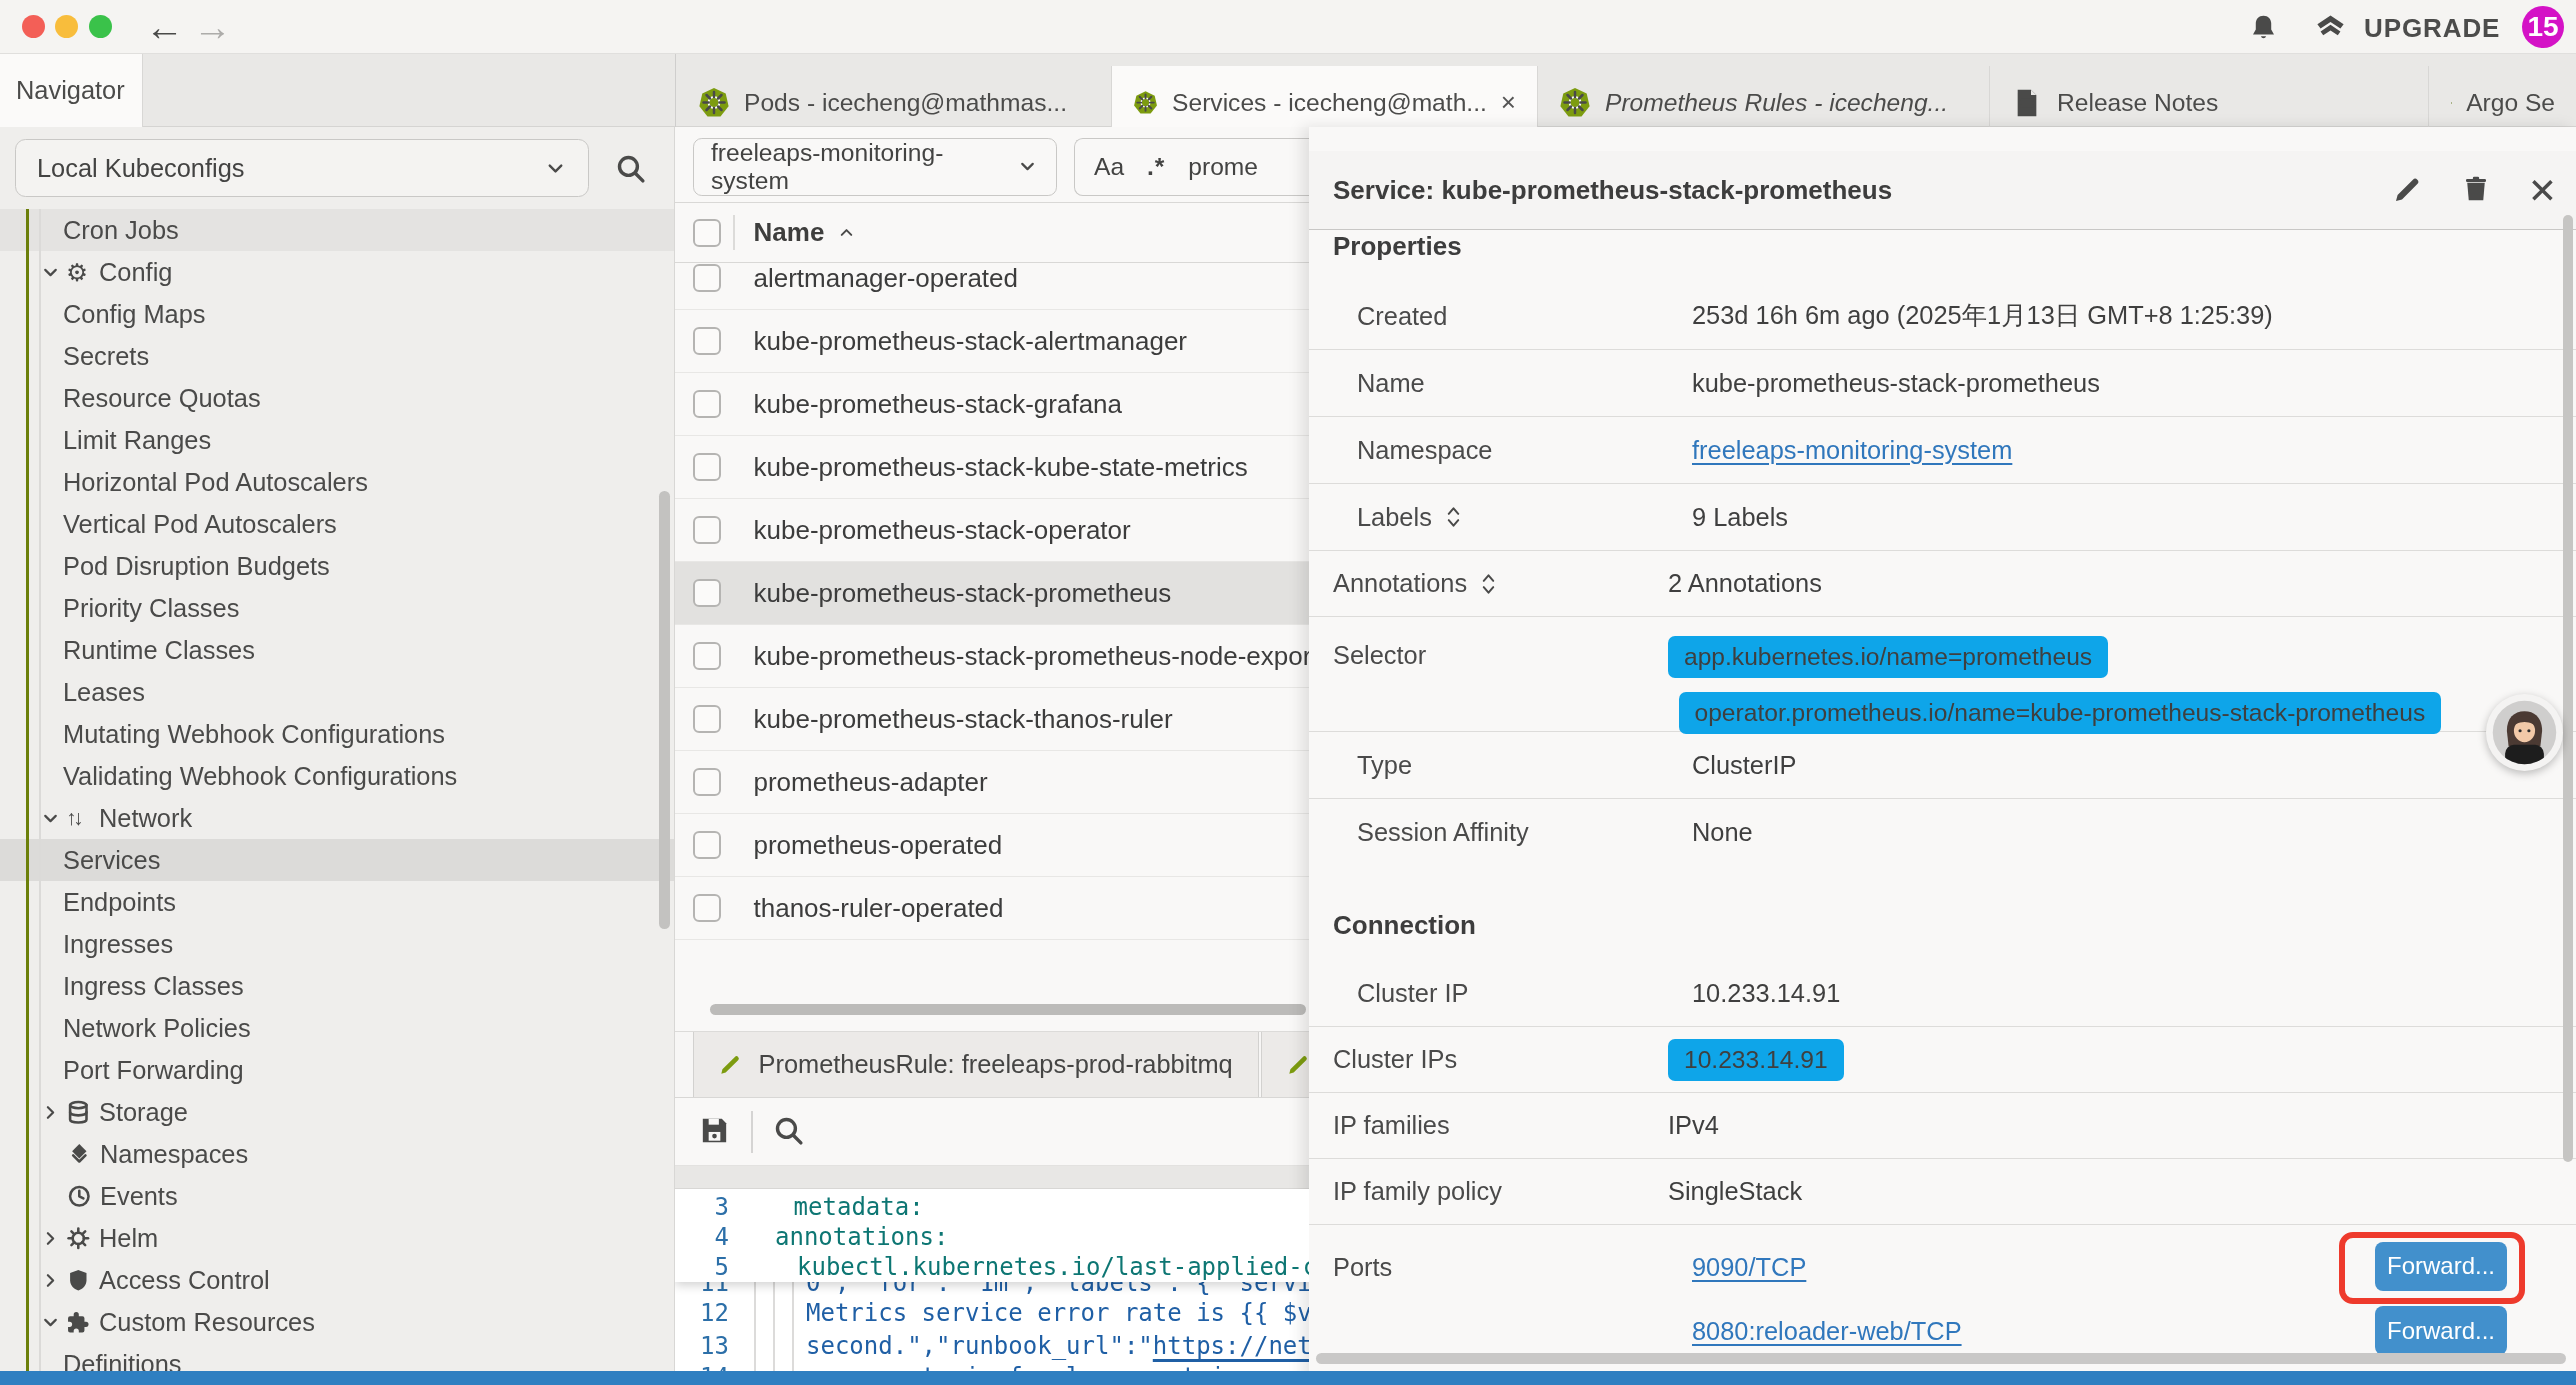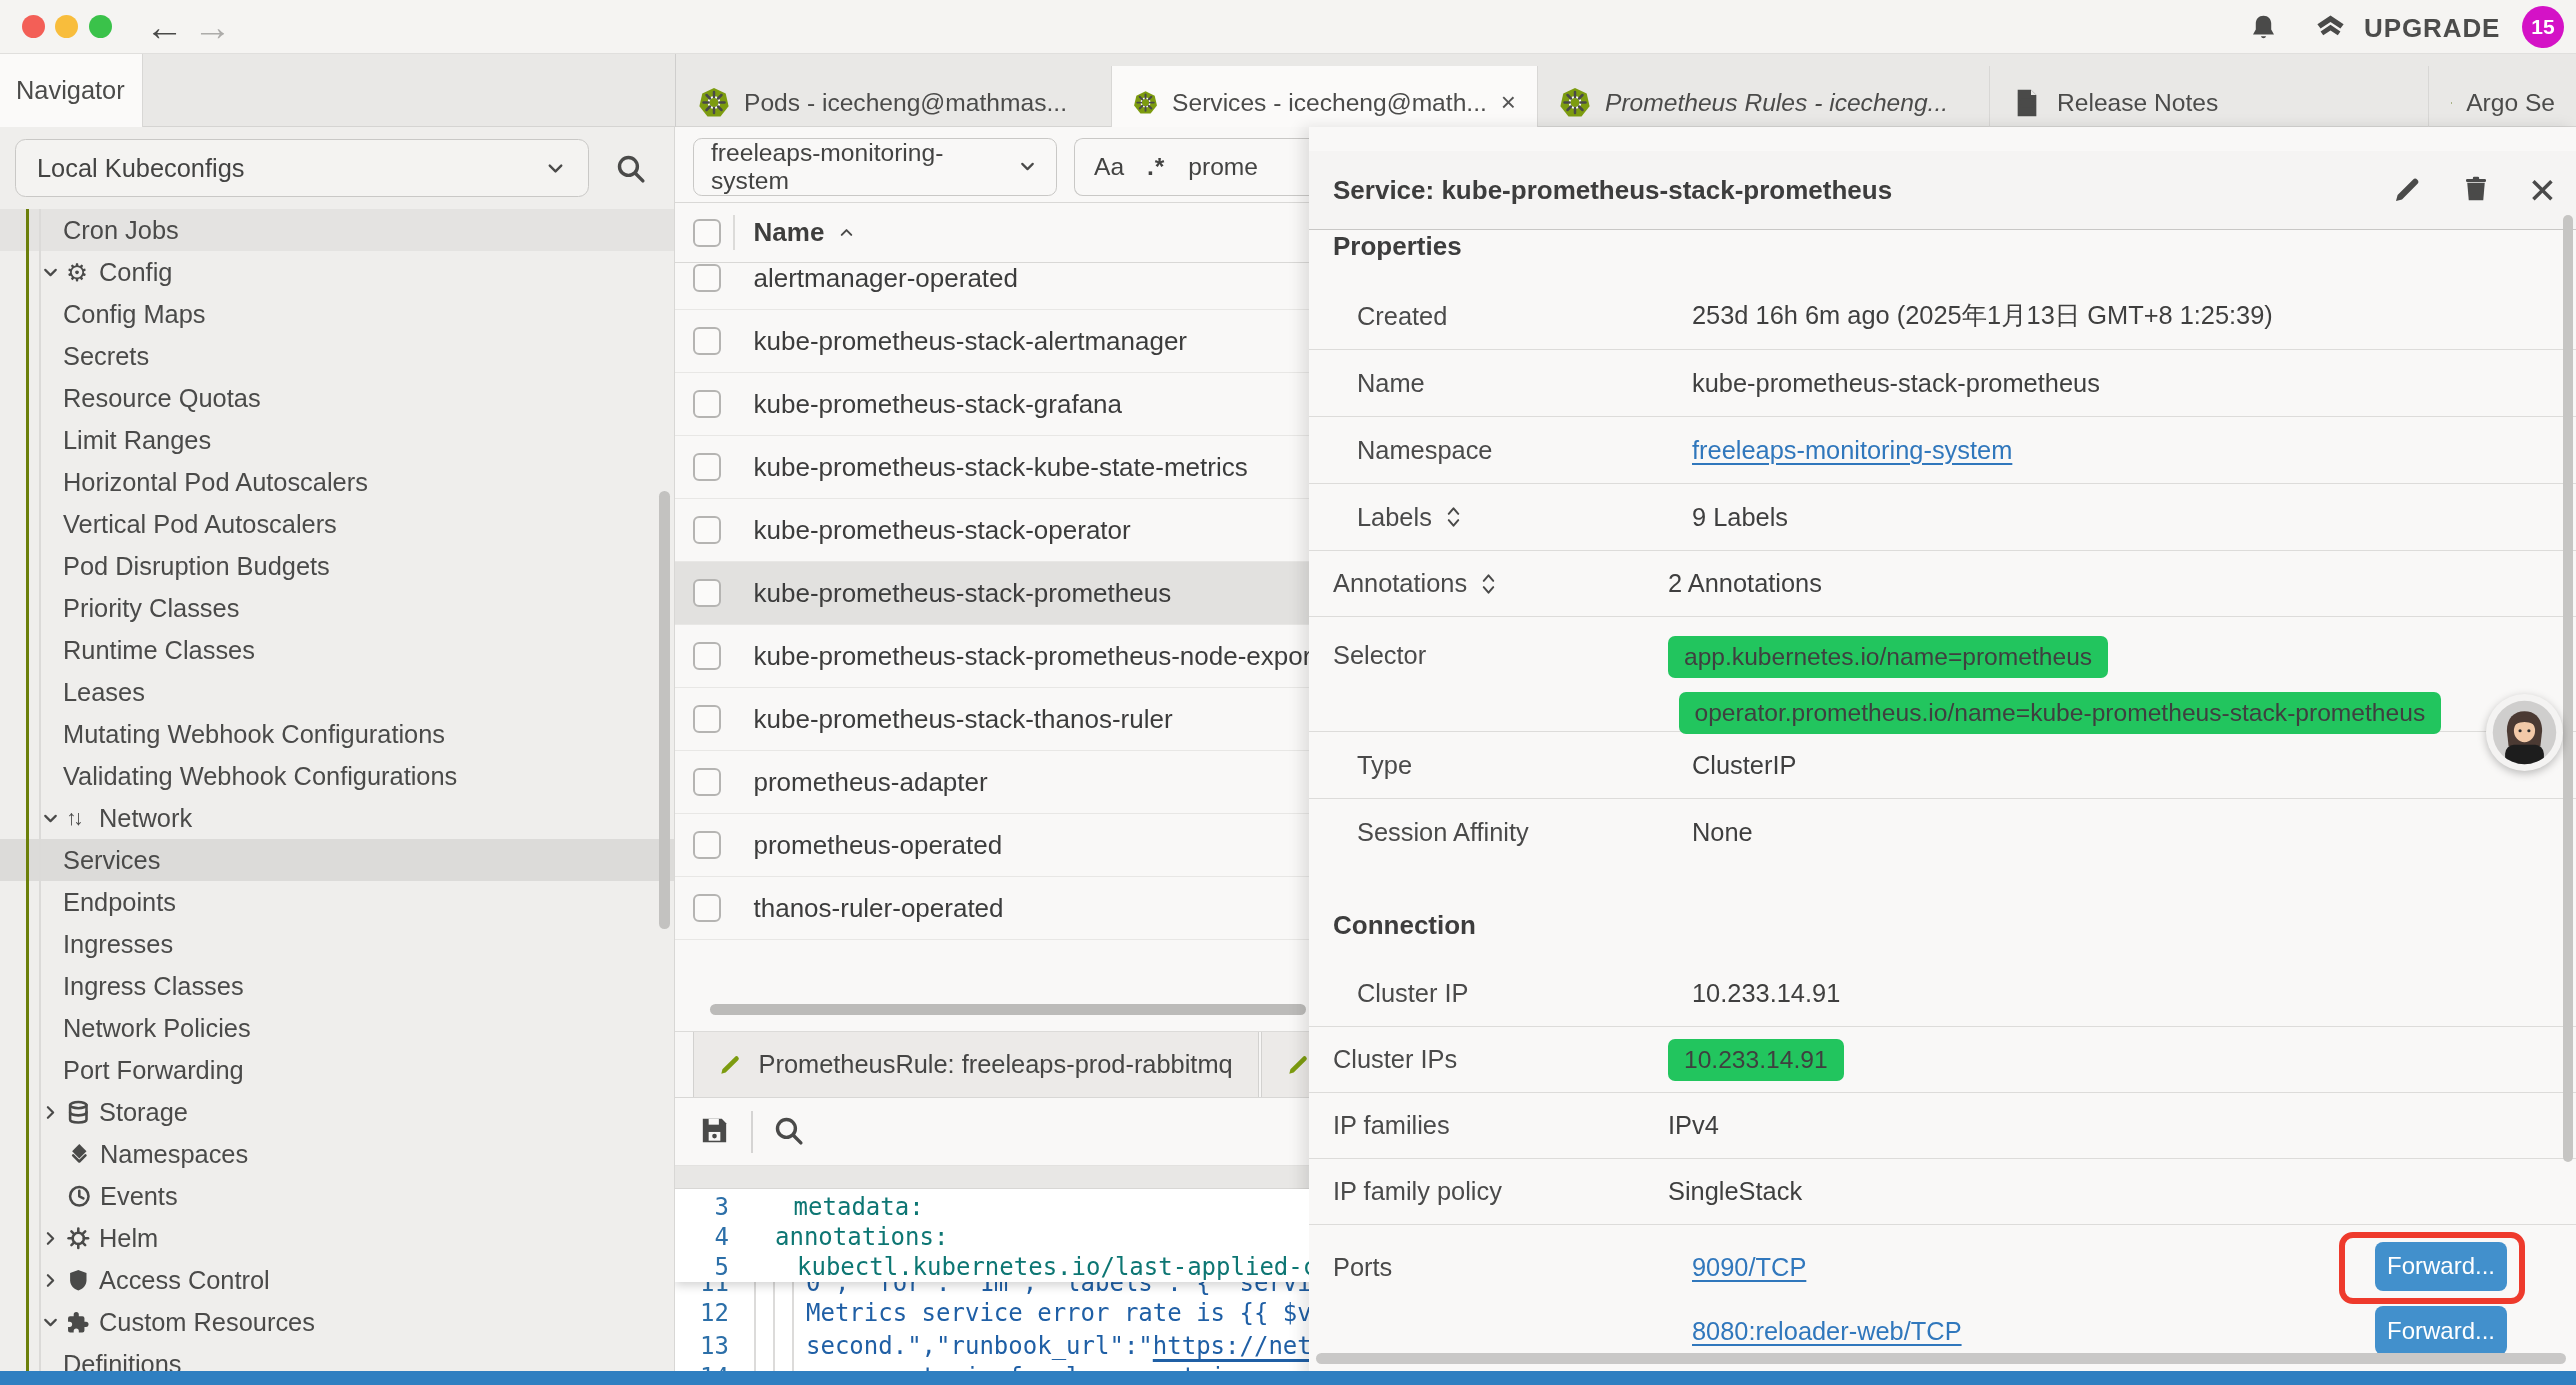--- a/index.html
+++ b/index.html
@@ -8,21 +8,21 @@
   .window { position:relative; width:2576px; height:1385px; background:#f5f4f2; overflow:hidden; }
 
   
   .titlebar { position:absolute; top:0; left:0; width:100%; height:54px; background:#f5f4f2; border-bottom:0.9px solid #e0dfdd; }
   .tl { position:absolute; top:15px; width:23px; height:23px; border-radius:50%; }
   .tl.red{ left:22px; background:#f35f57; } .tl.yellow{ left:55px; background:#f8bd3c; } .tl.green{ left:89px; background:#3ac24a; }
   .navarrow { position:absolute; top:5.3px; font-size:39px; line-height:44px; color:#4a4a49; }
   .navarrow.fwd { color:#adacaa; }
   .bell { position:absolute; top:10.5px; left:2245px; }
   .upgrade { position:absolute; top:10.5px; left:2311px; display:flex; align-items:center; gap:14px; color:#4c4c4b; font-weight:600; font-size:26px; letter-spacing:0.9px; }
-  .badge { position:absolute; top:6.1px; left:2522px; width:42px; height:42px; border-radius:50%; background:#d412c6; color:#fff; font-size:21px; font-weight:700; display:flex; align-items:center; justify-content:center; }
+  .badge { position:absolute; top:6.1px; left:2522px; width:42px; height:42px; border-radius:50%; background:#d412c6; color:#fff; font-size:28px; font-weight:700; display:flex; align-items:center; justify-content:center; }
 
   
   .tabstrip { position:absolute; top:54px; left:0; width:100%; height:73px; background:#e9e8e6; border-bottom:0.9px solid #d5d4d2; }
   .tab { position:absolute; top:12px; height:73px; display:flex; align-items:center; gap:14px; padding:0 21px; font-size:24.6px; color:#4b4b4a; border-right:0.9px solid #d8d7d5; overflow:hidden; white-space:nowrap; }
   .tab.active { background:#fbfaf9; border-right:0.9px solid #d8d7d5; }
   .tab .close { margin-left:auto; font-size:26px; color:#555; }
   .tab.italic span.t { font-style:italic; }
   .nav-tab { position:absolute; left:0; top:0; width:143px; height:73px; background:#fbfaf9; display:flex; align-items:center; padding-left:16px; font-size:25.4px; color:#4b4b4a; border-right:0.9px solid #d8d7d5; }
   .seg-div { position:absolute; left:675px; top:0; width:0.9px; height:73px; background:#cfcecd; }
 
@@ -91,21 +91,21 @@
   .dbody { position:absolute; left:0; top:81px; width:100%; bottom:0; overflow:hidden; }
   .sect { padding-left:24px; font-size:26px; font-weight:700; color:#3d3d3d; display:flex; align-items:flex-end; }
   .sect.properties { height:75px; padding-bottom:21px; }
   .sect.connection { height:94px; padding-bottom:19px; }
   .drow { display:flex; align-items:center; font-size:25.4px; border-bottom:1.8px solid #dddcda; }
   .drow.noline { border-bottom:none; }
   .dlabel { width:359px; padding-left:24px; color:#4a4a4a; flex:none; display:flex; align-items:center; gap:12.3px; }
   .dval { color:#3f3f3f; }
   .h76{height:67px;padding-left:24px;} .h75{height:66px;}
   .link { color:#3077bc; text-decoration:underline; text-decoration-thickness:1.8px; text-underline-offset:4.4px; }
-  .chip { display:inline-block; background:#22c55e; border-radius:7px; padding:7px 16px; font-size:24.6px; color:#3f3f3f; }
+  .chip { display:inline-block; background:#0ea5e9; border-radius:7px; padding:7px 16px; font-size:24.6px; color:#3f3f3f; }
   .drow.selector { height:115px; align-items:flex-start; padding-top:19px; }
   .drow.selector .chipcol { display:flex; flex-direction:column; gap:14px; align-items:flex-start; }
   .drow.selector .chipcol .chip:nth-child(2){ margin-left:10.5px; }
   .portsrow { position:relative; height:167px; border-bottom:none; display:block; }
   .portsrow .dlabel { position:absolute; left:0; top:28px; }
   .portlink { position:absolute; left:383px; font-size:25.4px; }
   .fwdbtn { position:absolute; left:1066px; width:132px; height:49px; background:#4290cc; border:none; border-radius:8px; color:#fff; font-size:24px; font-family:"Liberation Sans",sans-serif; }
   .redbox { position:absolute; left:1030px; top:7px; width:186px; height:72px; border:6.1px solid #ee3a2c; border-radius:14px; z-index:3; pointer-events:none; }
   .dvscroll { position:absolute; right:3.5px; top:88px; width:9.6px; height:947px; border-radius:5.3px; background:#c6c5c3; }
   .dhscroll { position:absolute; left:7px; right:10.5px; top:1226px; height:11.4px; border-radius:6.1px; background:#c9c8c7; }

